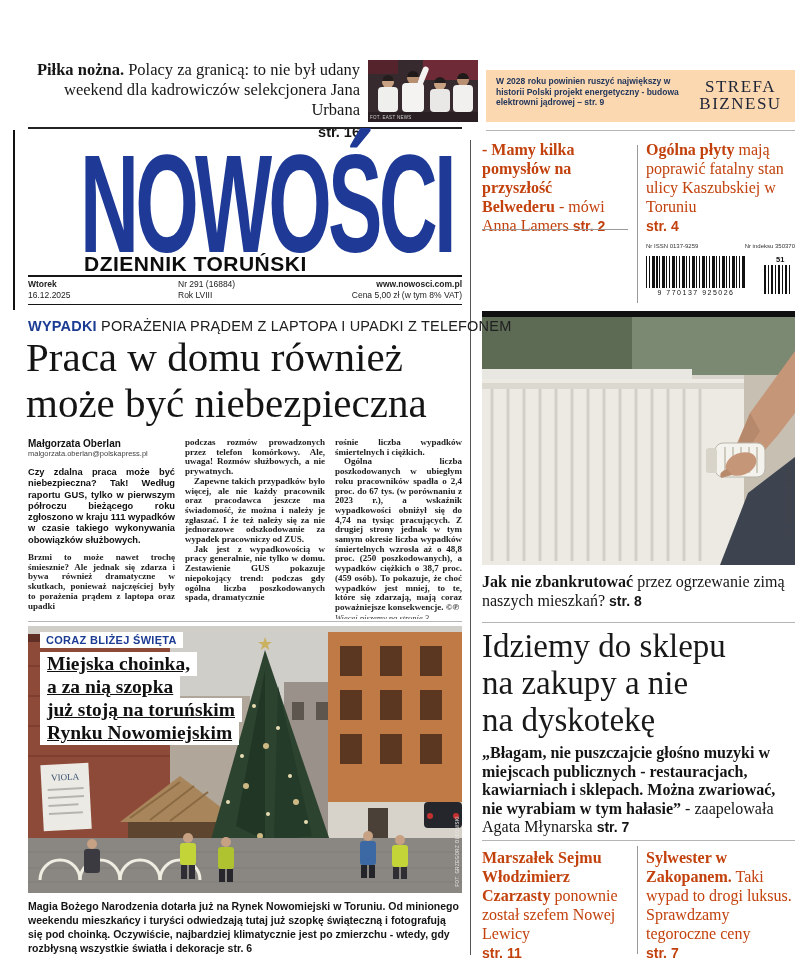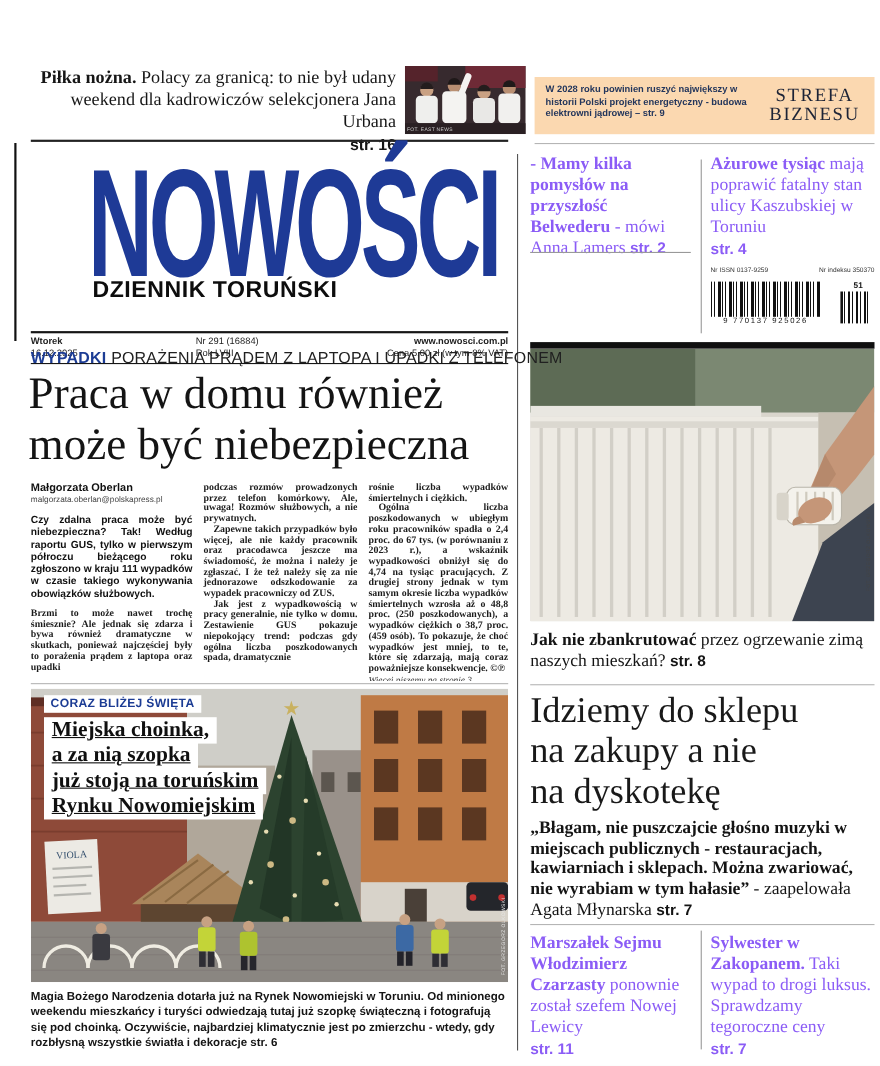--- a/index.html
+++ b/index.html
@@ -25,27 +25,27 @@
   .rule{background:#222;}
   .rule-gray{background:#b5b5b5;}
   .vline{background:#777;}
 
   
   .masthead-title{left:80px;top:134px;font-size:86px;line-height:86px;font-weight:700;color:#1e3a96;
                   letter-spacing:-4px;transform:scale(0.95,1.62);transform-origin:left top;white-space:nowrap;}
   .masthead-sub{left:84px;top:252px;font-size:21px;font-weight:700;letter-spacing:.5px;color:#0d0d0d;white-space:nowrap;}
 
   
-  .dateline{left:28px;top:301px;width:434px;height:22px;border-top:2px solid #161616;border-bottom:1.5px solid #161616;
+  .dateline{left:28px;top:275px;width:434px;height:22px;border-top:2px solid #161616;border-bottom:1.5px solid #161616;
             display:flex;font-size:8.5px;line-height:10.5px;padding:2px 0 3px;color:#222;}
   .dl-a{width:150px;} .dl-b{width:150px;} .dl-c{flex:1;text-align:right;}
   .dl-strong{font-weight:700;}
 
   
-  .brief{font-family:"Liberation Serif","DejaVu Serif",serif;font-size:16px;line-height:19px;color:#8b5cf6;}
+  .brief{font-family:"Liberation Serif","DejaVu Serif",serif;font-size:16px;line-height:19px;color:#c2410c;}
   .brief b{font-weight:700;}
   .brief .ref{font-family:"Liberation Sans",sans-serif;font-weight:700;font-size:14px;}
   .brief .ref-block{display:block;font-family:"Liberation Sans",sans-serif;font-weight:700;font-size:14px;margin-top:1px;}
 
   
   .bc-labels{display:flex;justify-content:space-between;font-size:6px;color:#333;}
   .bc-main{position:absolute;left:0;top:13px;width:100px;height:32px;
      background:repeating-linear-gradient(90deg,#111 0 1.5px,#fff 1.5px 3px,#111 3px 4px,#fff 4px 6.5px,#111 6.5px 9px,#fff 9px 10px);}
   .bc-digits{position:absolute;left:0;top:46px;width:100px;text-align:center;font-size:7px;letter-spacing:1.5px;color:#111;}
   .bc-small{position:absolute;left:118px;top:22px;width:26px;height:29px;
@@ -158,21 +158,21 @@
   </div>
 
   <div class="abs vline" style="left:470px;top:140px;width:1px;height:815px;background:#555;"></div>
 
   <div class="abs brief" style="left:482px;top:140px;width:146px;">
     <b>- Mamy kilka pomysłów na przyszłość Belwederu</b><span> - mówi Anna Lamers </span><span class="ref">str. 2</span>
   </div>
   <div class="abs rule-gray" style="left:482px;top:229px;width:146px;height:1px;background:#999;"></div>
   <div class="abs vline" style="left:637px;top:145px;width:1px;height:158px;background:#999;"></div>
   <div class="abs brief" style="left:646px;top:140px;width:149px;">
-    <b>Ażurowe tysiąc</b><span> mają poprawić fatalny stan ulicy Kaszubskiej w Toruniu</span>
+    <b>Ogólna płyty</b><span> mają poprawić fatalny stan ulicy Kaszubskiej w Toruniu</span>
     <span class="ref-block">str. 4</span>
   </div>
 
   <div class="abs" style="left:646px;top:243px;width:149px;height:62px;">
     <div class="bc-labels">
       <span>Nr ISSN 0137-9259</span>
       <span>Nr indeksu 350370</span>
     </div>
     <div class="bc-main"></div>
     <div class="bc-digits">9 770137 925026</div>

